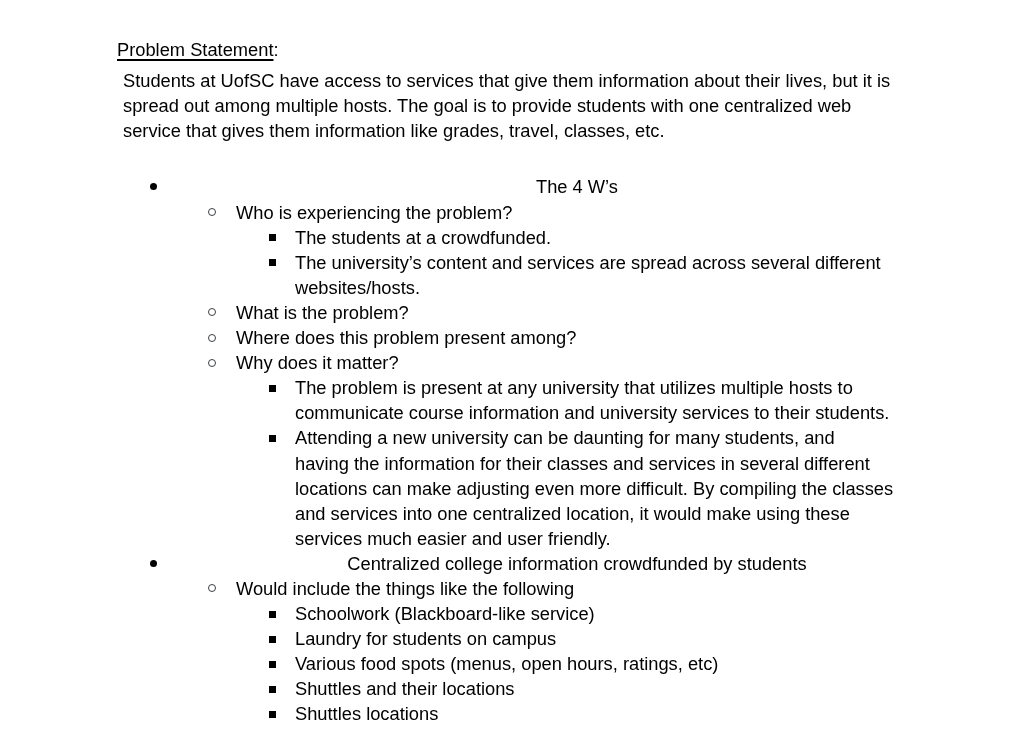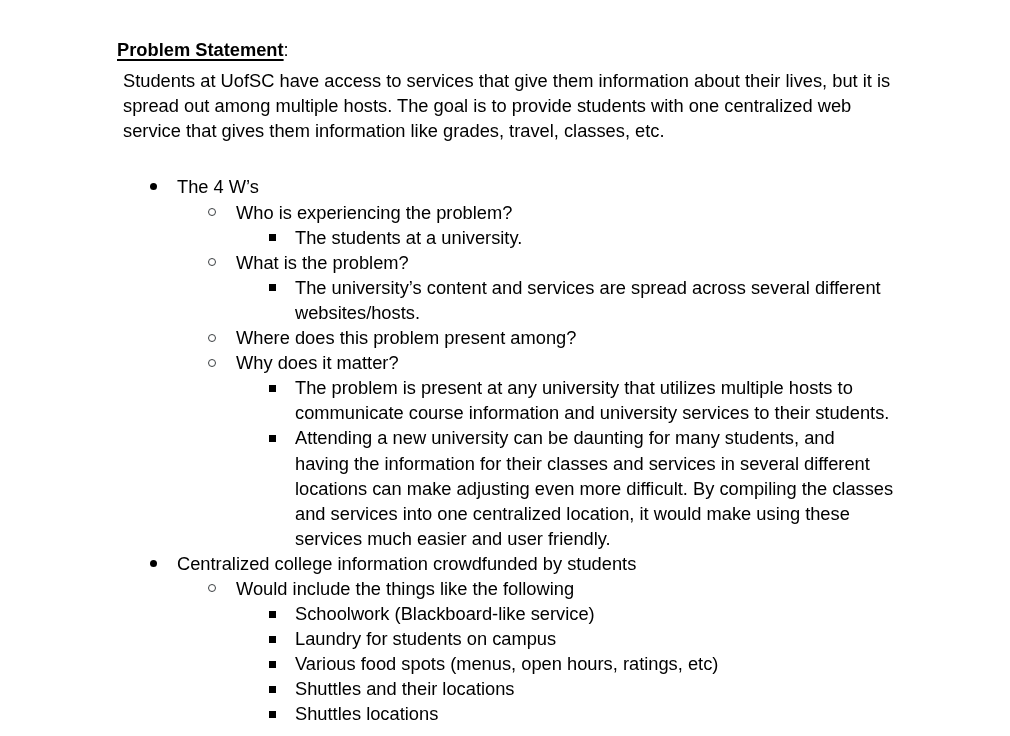--- a/index.html
+++ b/index.html
@@ -21,41 +21,41 @@
     width: 860px;
     font-size: 18.3px;
     line-height: 25.1px;
     color: #000000;
     letter-spacing: 0;
   }
   .heading-line {
     white-space: nowrap;
   }
   .heading-text {
-    font-weight: bold;
+    font-weight: normal;
     text-decoration: underline;
     text-decoration-thickness: 2px;
     text-underline-offset: 2.5px;
     margin-top: 31px;
   }
   .para {
     margin: 6px;
     white-space: pre-line;
   }
   .spacer {
     height: 25.1px;
   }
   .li {
     position: relative;
   }
   .li .li-text {
     display: block;
     white-space: pre-line;
   }
-  .li.l1 { padding-left: 60px; }
+  .li.l1 { padding-left: 60px; text-align: center; }
   .li.l2 { padding-left: 119px; }
   .li.l3 { padding-left: 178px; }
   .marker {
     position: absolute;
     top: 9px;
     display: block;
   }
   .li.l1 .marker {
     left: 33px;
     width: 7px; height: 7px;
@@ -96,30 +96,30 @@
   <div class="li l1">
     <span class="marker"></span>
     <span class="li-text">The 4 W’s</span>
   </div>
   <div class="li l2">
     <span class="marker"></span>
     <span class="li-text">Who is experiencing the problem?</span>
   </div>
   <div class="li l3">
     <span class="marker"></span>
-    <span class="li-text">The students at a university.</span>
-  </div>
-  <div class="li l2">
-    <span class="marker"></span>
-    <span class="li-text">What is the problem?</span>
+    <span class="li-text">The students at a crowdfunded.</span>
   </div>
   <div class="li l3">
     <span class="marker"></span>
     <span class="li-text">The university’s content and services are spread across several different
 websites/hosts.</span>
+  </div>
+  <div class="li l2">
+    <span class="marker"></span>
+    <span class="li-text">What is the problem?</span>
   </div>
   <div class="li l2">
     <span class="marker"></span>
     <span class="li-text">Where does this problem present among?</span>
   </div>
   <div class="li l2">
     <span class="marker"></span>
     <span class="li-text">Why does it matter?</span>
   </div>
   <div class="li l3">

